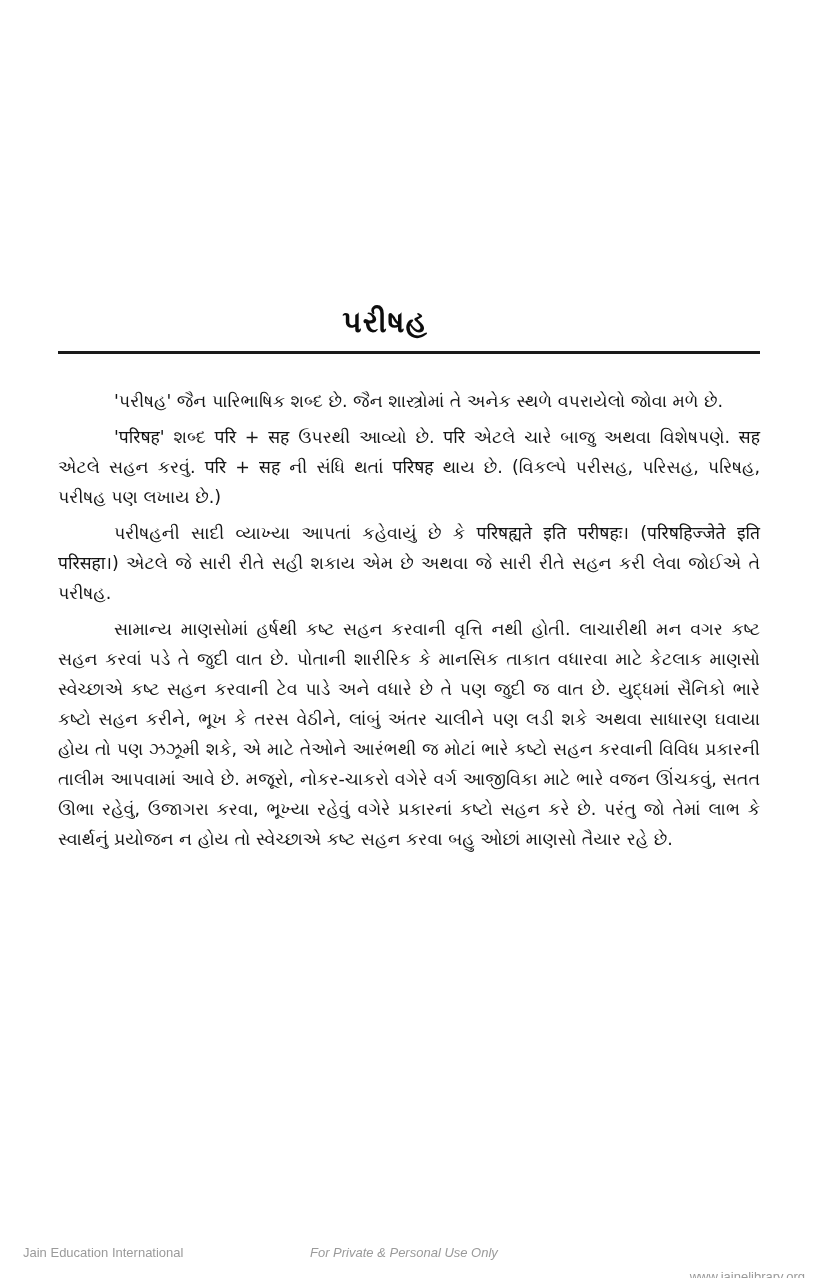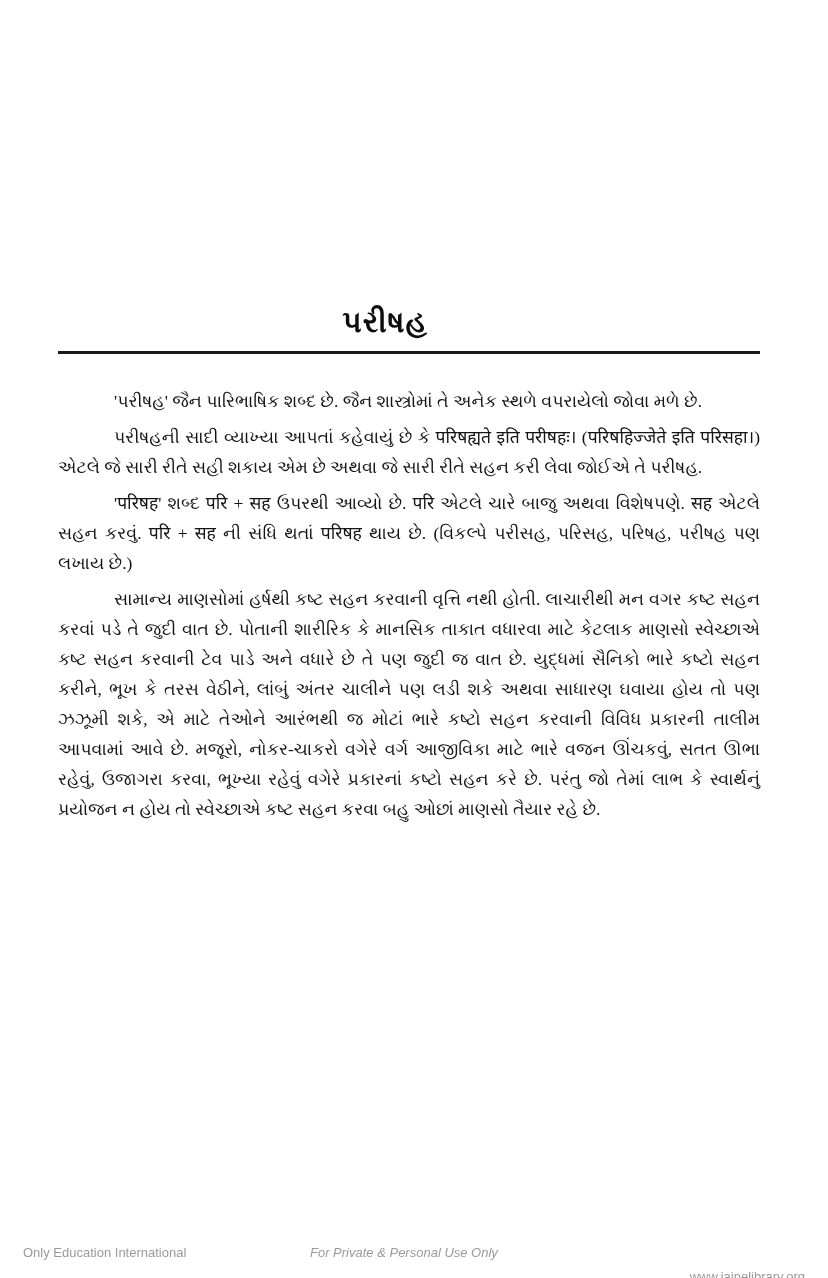--- a/index.html
+++ b/index.html
@@ -39,21 +39,20 @@
       top: 345px;
       width: 702px;
       height: 3px;
       background: #1a1a1a;
     }
     .body-text {
       position: absolute;
       left: 58px;
       top: 380px;
       width: 702px;
-      font-family: Liberation Serif, serif;
     }
     .para {
       margin: 0 0 6px 0;
       font-size: 17.5px;
       line-height: 30px;
       text-indent: 56px;
       text-align: justify;
       text-align-last: left;
       color: #141414;
     }
@@ -79,24 +78,24 @@
 </head>
 <body>
 
 <div class="page">
 
   <div class="title">પરીષહ</div>
   <div class="title-rule"></div>
 
   <div class="body-text">
     <p class="para">'પરીષહ' જૈન પારિભાષિક શબ્દ છે. જૈન શાસ્ત્રોમાં તે અનેક સ્થળે વપરાયેલો જોવા મળે છે.</p>
+    <p class="para">'परिषह' શબ્દ परि + सह ઉપરથી આવ્યો છે. परि એટલે ચારે બાજુ અથવા વિશેષપણે. सह એટલે સહન કરવું. परि + सह ની સંધિ થતાં परिषह થાય છે. (વિકલ્પે પરીસહ, પરિસહ, પરિષહ, પરીષહ પણ લખાય છે.)</p>
     <p class="para">પરીષહની સાદી વ્યાખ્યા આપતાં કહેવાયું છે કે परिषह्यते इति परीषहः। (परिषहिज्जेते इति परिसहा।) એટલે જે સારી રીતે સહી શકાય એમ છે અથવા જે સારી રીતે સહન કરી લેવા જોઈએ તે પરીષહ.</p>
-    <p class="para">'परिषह' શબ્દ परि + सह ઉપરથી આવ્યો છે. परि એટલે ચારે બાજુ અથવા વિશેષપણે. सह એટલે સહન કરવું. परि + सह ની સંધિ થતાં परिषह થાય છે. (વિકલ્પે પરીસહ, પરિસહ, પરિષહ, પરીષહ પણ લખાય છે.)</p>
     <p class="para">સામાન્ય માણસોમાં હર્ષથી કષ્ટ સહન કરવાની વૃત્તિ નથી હોતી. લાચારીથી મન વગર કષ્ટ સહન કરવાં પડે તે જુદી વાત છે. પોતાની શારીરિક કે માનસિક તાકાત વધારવા માટે કેટલાક માણસો સ્વેચ્છાએ કષ્ટ સહન કરવાની ટેવ પાડે અને વધારે છે તે પણ જુદી જ વાત છે. યુદ્ધમાં સૈનિકો ભારે કષ્ટો સહન કરીને, ભૂખ કે તરસ વેઠીને, લાંબું અંતર ચાલીને પણ લડી શકે અથવા સાધારણ ઘવાયા હોય તો પણ ઝઝૂમી શકે, એ માટે તેઓને આરંભથી જ મોટાં ભારે કષ્ટો સહન કરવાની વિવિધ પ્રકારની તાલીમ આપવામાં આવે છે. મજૂરો, નોકર-ચાકરો વગેરે વર્ગ આજીવિકા માટે ભારે વજન ઊંચકવું, સતત ઊભા રહેવું, ઉજાગરા કરવા, ભૂખ્યા રહેવું વગેરે પ્રકારનાં કષ્ટો સહન કરે છે. પરંતુ જો તેમાં લાભ કે સ્વાર્થનું પ્રયોજન ન હોય તો સ્વેચ્છાએ કષ્ટ સહન કરવા બહુ ઓછાં માણસો તૈયાર રહે છે.</p>
   </div>
 
   <div class="footer">
-    <span class="f-left">Only Education International</span>
+    <span class="f-left">Jain Education International</span>
     <span class="f-center">For Private &amp; Personal Use Only</span>
     <span class="f-right">www.jainelibrary.org</span>
   </div>
 
 </div>
 
 </body></html>

